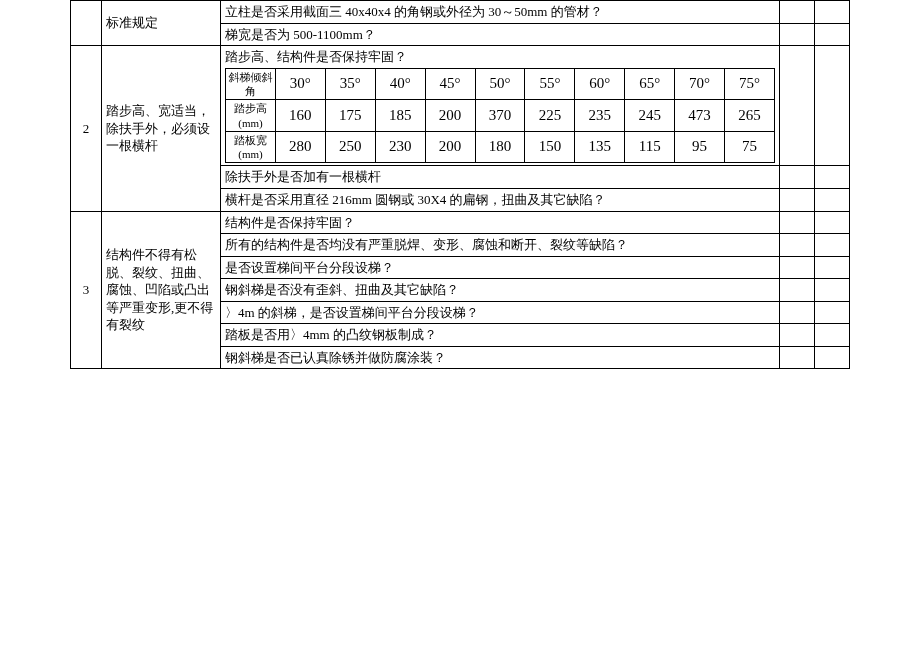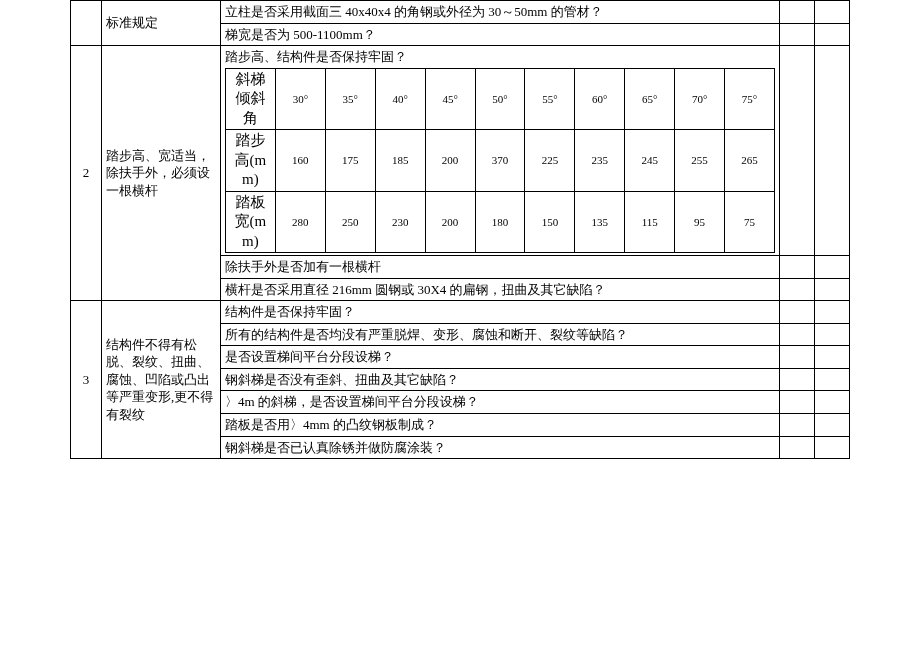--- a/index.html
+++ b/index.html
@@ -34,25 +34,25 @@
     border-collapse:collapse;
     width:100%;
     font-size:12px;
     table-layout:fixed;
     margin-top:2px;
   }
   table.inner td{
     border:1px solid #000;
     padding:1px 1px;
     text-align:center;
-    font-size:11px;
+    font-size:15px;
     line-height:1.3;
   }
   table.inner td.hdr{
-    font-size:15px;
+    font-size:11px;
     padding:1px 2px;
     text-align:center;
   }
 </style>
 </head>
 <body>
 <div class="page">
 
 <table class="main">
 
@@ -93,21 +93,21 @@
         <tr>
           <td class="hdr">踏步高(mm)</td>
           <td>160</td>
           <td>175</td>
           <td>185</td>
           <td>200</td>
           <td>370</td>
           <td>225</td>
           <td>235</td>
           <td>245</td>
-          <td>255</td>
+          <td>473</td>
           <td>265</td>
         </tr>
         <tr>
           <td class="hdr">踏板宽(mm)</td>
           <td>280</td>
           <td>250</td>
           <td>230</td>
           <td>200</td>
           <td>180</td>
           <td>150</td>

